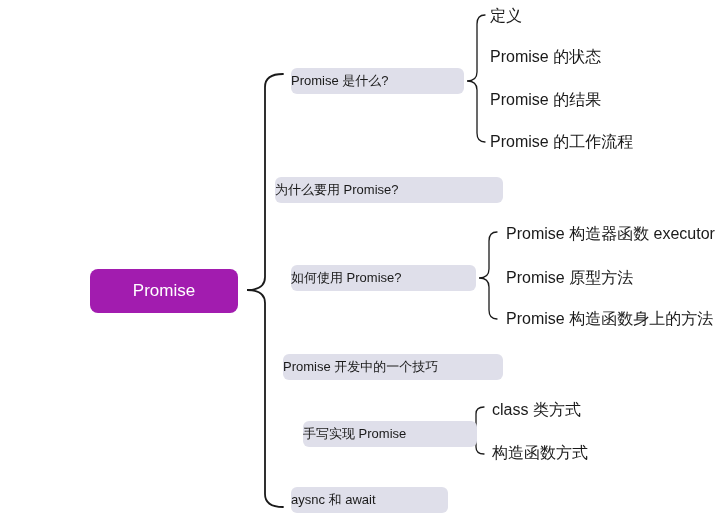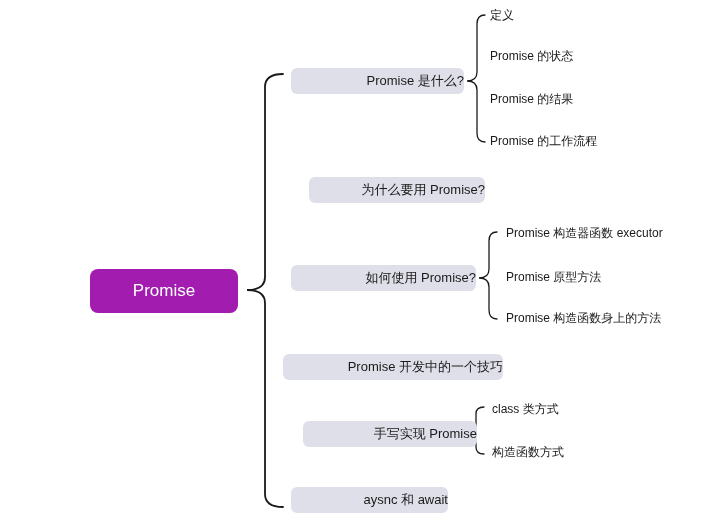--- a/index.html
+++ b/index.html
@@ -46,31 +46,31 @@
     line-height: 44px;
     text-align: center;
   }
   .branch {
     height: 26px;
     background: #dfdfea;
     color: #1a1a1a;
     border-radius: 6px;
     font-size: 13px;
     line-height: 26px;
-    text-align: right;
+    text-align: left;
   }
   .b1 { left: 291px; top: 68px;  width: 173px; }
-  .b2 { left: 309px; top: 177px; width: 176px; }
+  .b2 { left: 275px; top: 177px; width: 228px; }
   .b3 { left: 291px; top: 265px; width: 185px; }
   .b4 { left: 283px; top: 354px; width: 220px; }
   .b5 { left: 291px; top: 421px; width: 174px; margin-left: 12px; }
   .b6 { left: 291px; top: 487px; width: 157px; }
   .leaf {
     color: #1a1a1a;
-    font-size: 12px;
+    font-size: 16px;
     line-height: 15px;
   }
   .l1a { left: 490px; top: 8px; }
   .l1b { left: 490px; top: 49px; }
   .l1c { left: 490px; top: 92px; }
   .l1d { left: 490px; top: 134px; }
   .l3a { left: 506px; top: 226px; }
   .l3b { left: 506px; top: 270px; }
   .l3c { left: 506px; top: 311px; }
   .l5a { left: 492px; top: 402px; }

